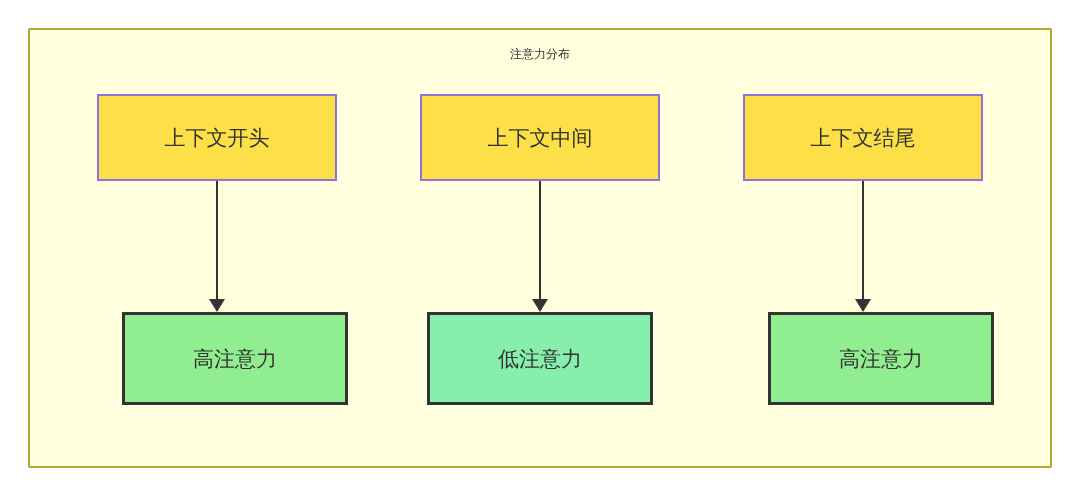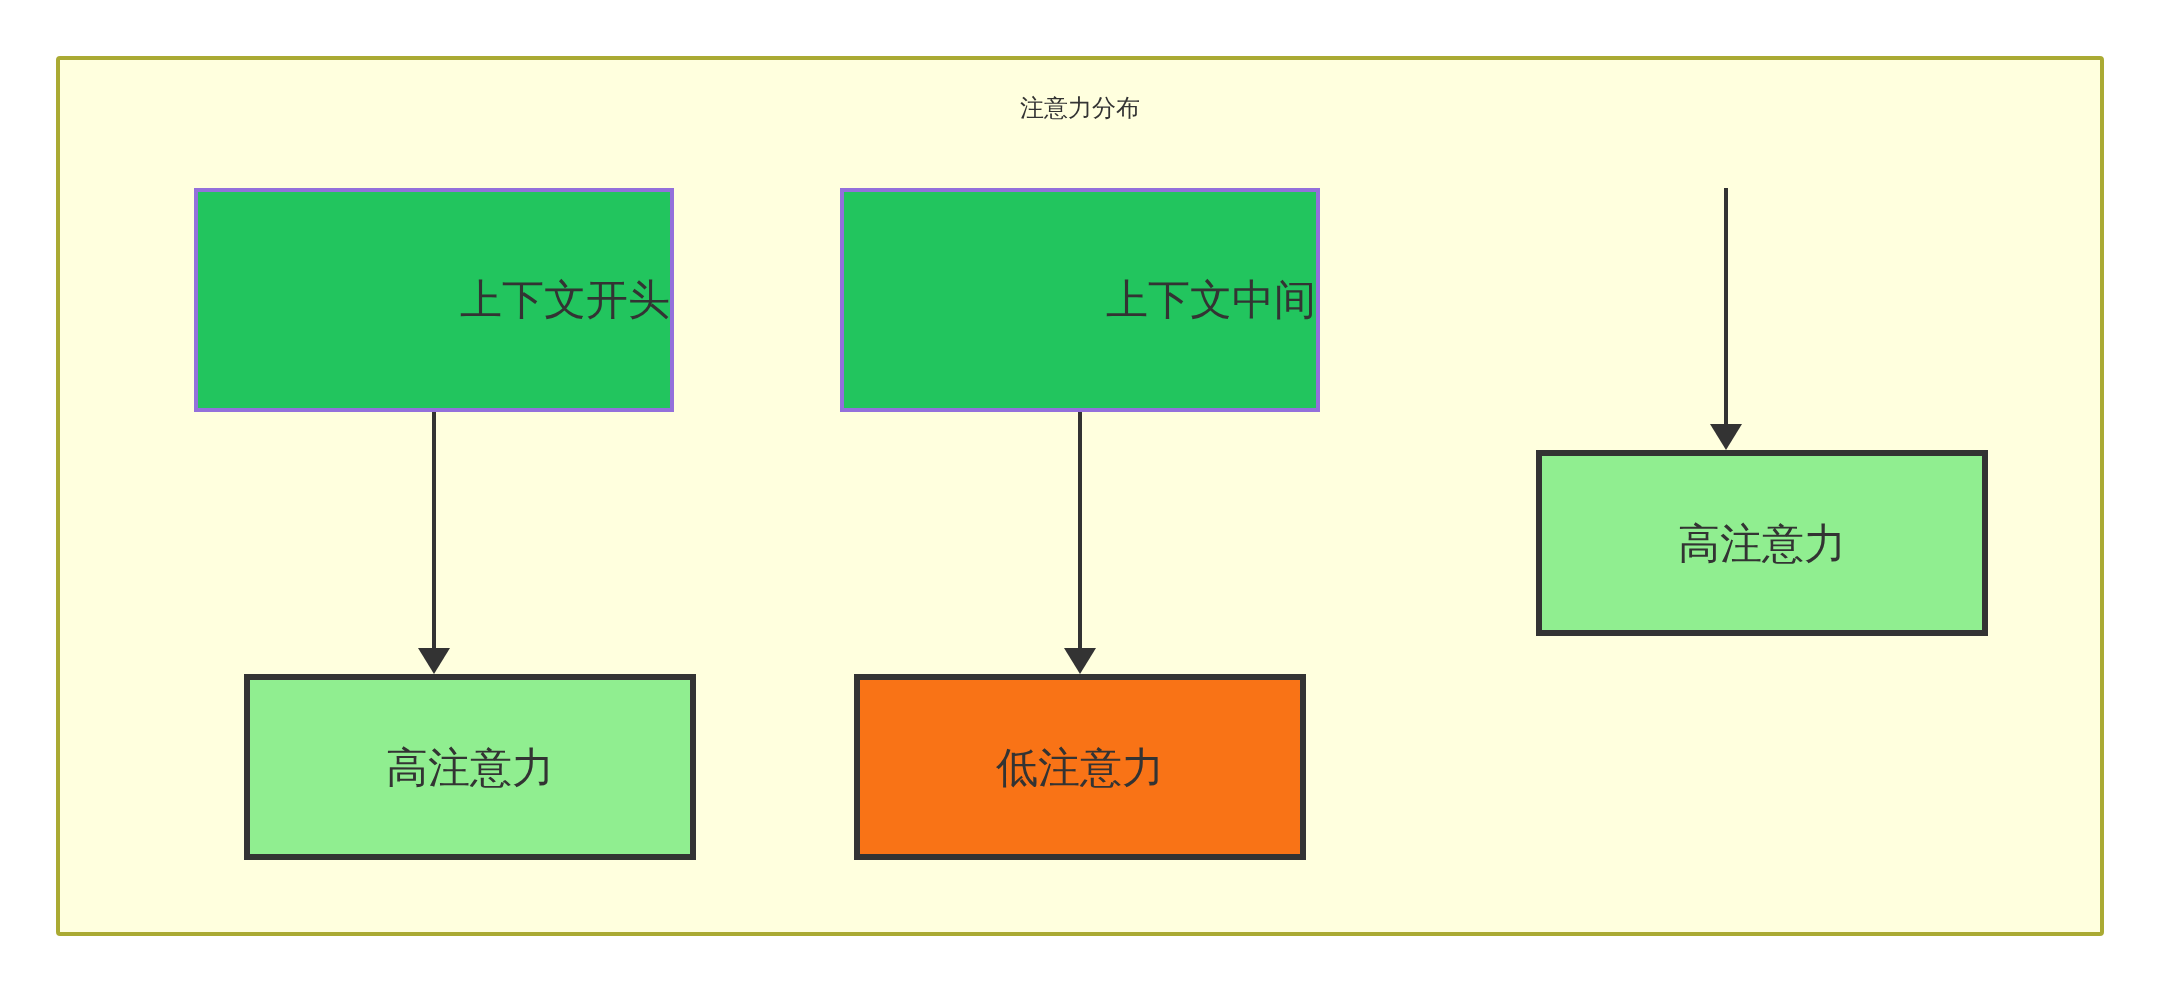--- a/index.html
+++ b/index.html
@@ -47,32 +47,31 @@
     display: flex;
     align-items: center;
     justify-content: center;
     box-sizing: border-box;
     font-size: 21px;
     color: #333333;
     text-align: center;
   }
   .context-node {
     width: 240px;
-    height: 112px;
-    background: #22c55e;
+    height: 87px;
+    background: #fde047;
     border: 2px solid #9370DB;
-    justify-content: flex-end;
   }
   .result-node {
     width: 226px;
     height: 93px;
     border: 3px solid #333333;
   }
   .result-node.high { background: #90EE90; margin-left: 36px; }
-  .result-node.low  { background: #f97316; }
+  .result-node.low  { background: #86efac; }
   .arrow {
     display: flex;
     flex-direction: column;
     align-items: center;
     height: 131px;
   }
   .arrow-line {
     width: 2px;
     flex: 1;
     background: #333333;
@@ -116,20 +115,23 @@
         <div class="arrow">
           <div class="arrow-line"></div>
           <div class="arrow-head"></div>
         </div>
         <div class="node result-node low">
           <span>低注意力</span>
         </div>
       </div>
 
       <div class="column">
+        <div class="node context-node">
+          <span>上下文结尾</span>
+        </div>
         <div class="arrow">
           <div class="arrow-line"></div>
           <div class="arrow-head"></div>
         </div>
         <div class="node result-node high">
           <span>高注意力</span>
         </div>
       </div>
 
     </div>

